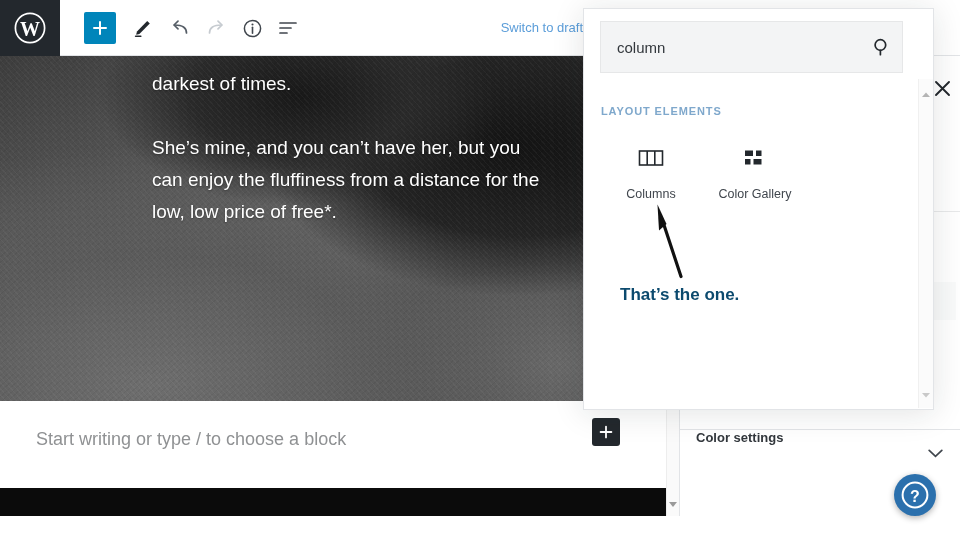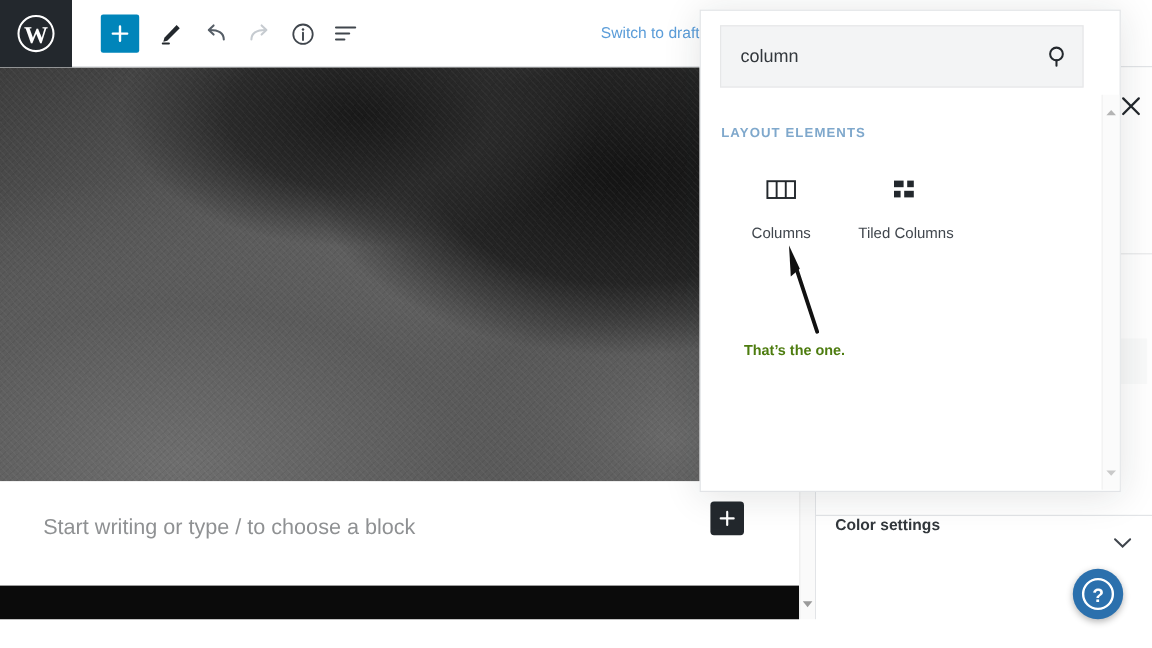--- a/index.html
+++ b/index.html
@@ -179,21 +179,21 @@
     width: 102px; display: flex; flex-direction: column;
     align-items: center; cursor: pointer; padding-top: 8px;
   }
   .block-item:nth-child(2) { margin-left: 2px; }
   .block-item .bi-icon { height: 34px; display: flex; align-items: center; justify-content: center; }
   .block-item .bi-label { margin-top: 12px; font-size: 12.5px; color: #40464d; }
 
   .annot-arrow { position: absolute; left: 655px; top: 203px; z-index: 11; }
   .annot-text {
     position: absolute; left: 620px; top: 285px; z-index: 11;
-    font-size: 12px; font-weight: 700; color: #4d7c0f;
+    font-size: 17px; font-weight: 700; color: #0c4a6e;
     white-space: nowrap;
   }
 
   
   .pop-scrollbar {
     position: absolute; right: 0; top: 70px; width: 15px; bottom: 1px;
     background: #fbfbfb; border-left: 1px solid #f0f0f0;
   }
   .pop-scrollbar .sb-up { position: absolute; top: 5px; left: 50%; transform: translateX(-50%); }
   .pop-scrollbar .sb-dn { position: absolute; bottom: 6px; left: 50%; transform: translateX(-50%); }
@@ -208,20 +208,24 @@
 </style>
 </head>
 <body>
 
 <div id="root">
 
   <div class="canvas">
 
     <div class="cover-block">
       <div class="cover-photo"></div>
+      <div class="cover-text">
+        <p class="first">darkest of times.</p>
+        <p class="second">She’s mine, and you can’t have her, but you can enjoy the fluffiness from a distance for the low, low price of free*.</p>
+      </div>
     </div>
 
     <div class="para-placeholder-row">
       <div class="para-placeholder">Start writing or type / to choose a block</div>
       <div class="inserter-dark">
         <svg width="14" height="14" viewBox="0 0 14 14">
           <path d="M7 1.6v10.8M1.6 7h10.8" stroke="#fff" stroke-width="1.8" stroke-linecap="round"></path>
         </svg>
       </div>
     </div>
@@ -346,21 +350,21 @@
 
       <div class="block-item">
         <span class="bi-icon">
           <svg width="24" height="22" viewBox="0 0 24 22">
             <rect x="2" y="3.5" width="8" height="5.5" fill="#23282d"></rect>
             <rect x="13" y="3.5" width="5.5" height="5.5" fill="#23282d"></rect>
             <rect x="2" y="12" width="5.5" height="5.5" fill="#23282d"></rect>
             <rect x="10.5" y="12" width="8" height="5.5" fill="#23282d"></rect>
           </svg>
         </span>
-        <span class="bi-label">Tiled Columns</span>
+        <span class="bi-label">Color Gallery</span>
       </div>
     </div>
 
     <div class="pop-scrollbar">
       <span class="sb-up">
         <svg width="9" height="6" viewBox="0 0 9 6">
             <path d="M0.5 5 L4.5 0.6 L8.5 5 Z" fill="#b4b4b4"></path>
           </svg>
       </span>
       <span class="sb-dn">

